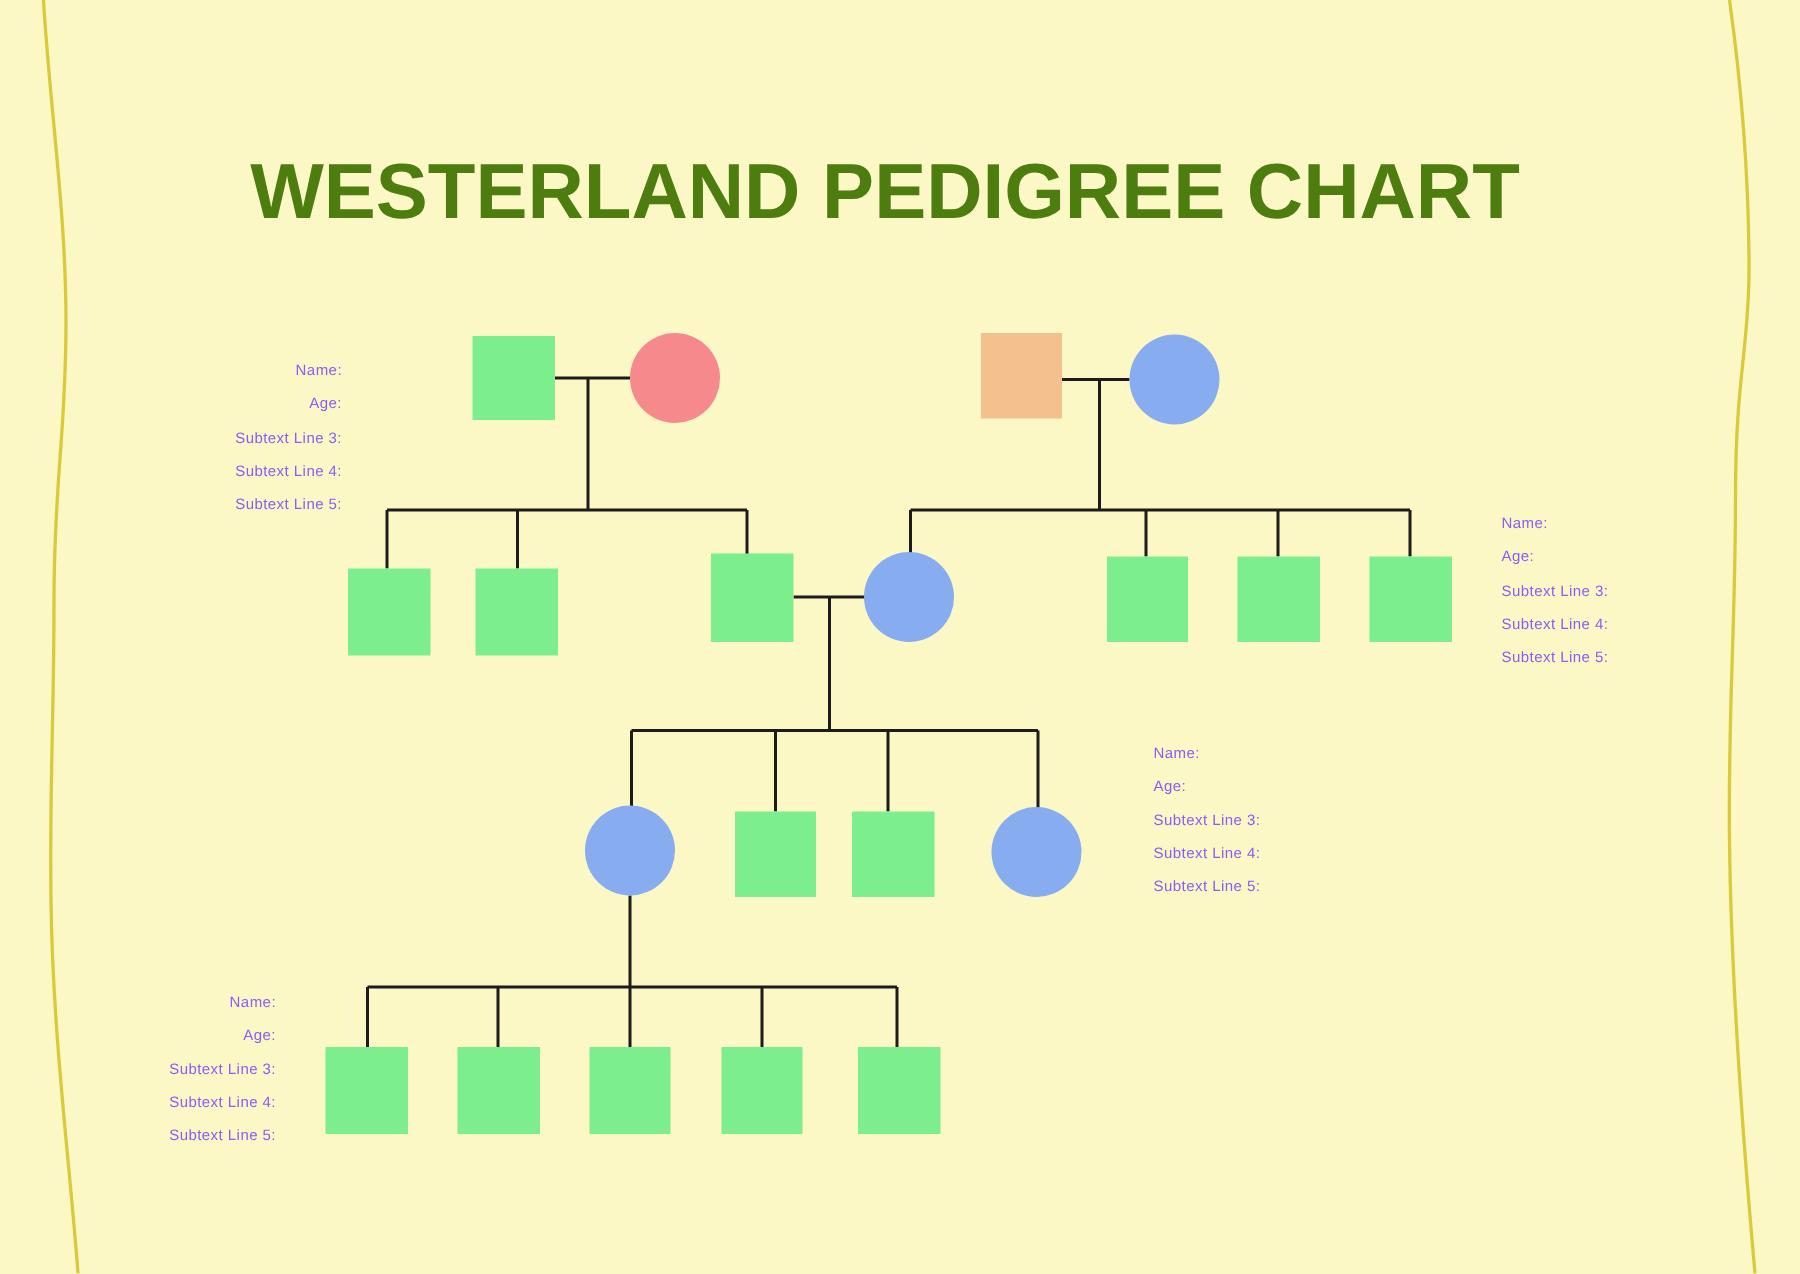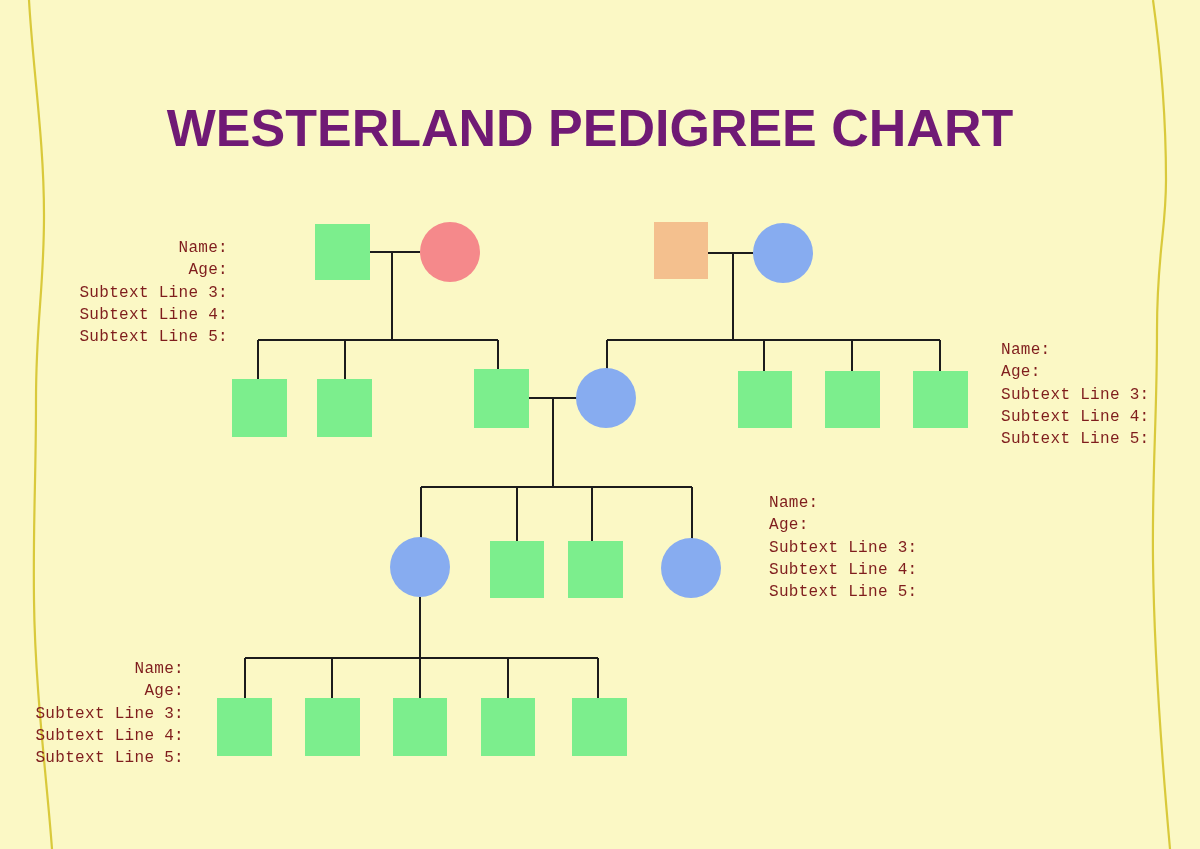--- a/index.html
+++ b/index.html
@@ -15,30 +15,29 @@
   svg.canvas {
     position: absolute; left: 0; top: 0; width: 1200px; height: 849px;
   }
   h1.title {
     position: absolute;
     left: 0; top: 98px; width: 1180px;
     text-align: center;
     font-size: 52px;
     font-weight: bold;
     letter-spacing: 0px;
-    color: #701a75;
+    color: #4d7c0f;
   }
   .label-block {
     position: absolute;
-    font-size: 16px;
+    font-size: 10px;
     line-height: 22.3px;
     letter-spacing: 0.3px;
-    color: #7f1d1d;
+    color: #8b5cf6;
     white-space: nowrap;
-    font-family: Liberation Mono, monospace;
   }
   .label-block.align-right { text-align: right; }
   .label-block.align-left  { text-align: left; }
   
   .lb-1 { top: 237px; right: 972px; }   
   .lb-2 { top: 339px; left: 1001px; }
   .lb-3 { top: 492px; left: 769px; }
   .lb-4 { top: 658px; right: 1016px; }  
 </style>
 </head>

